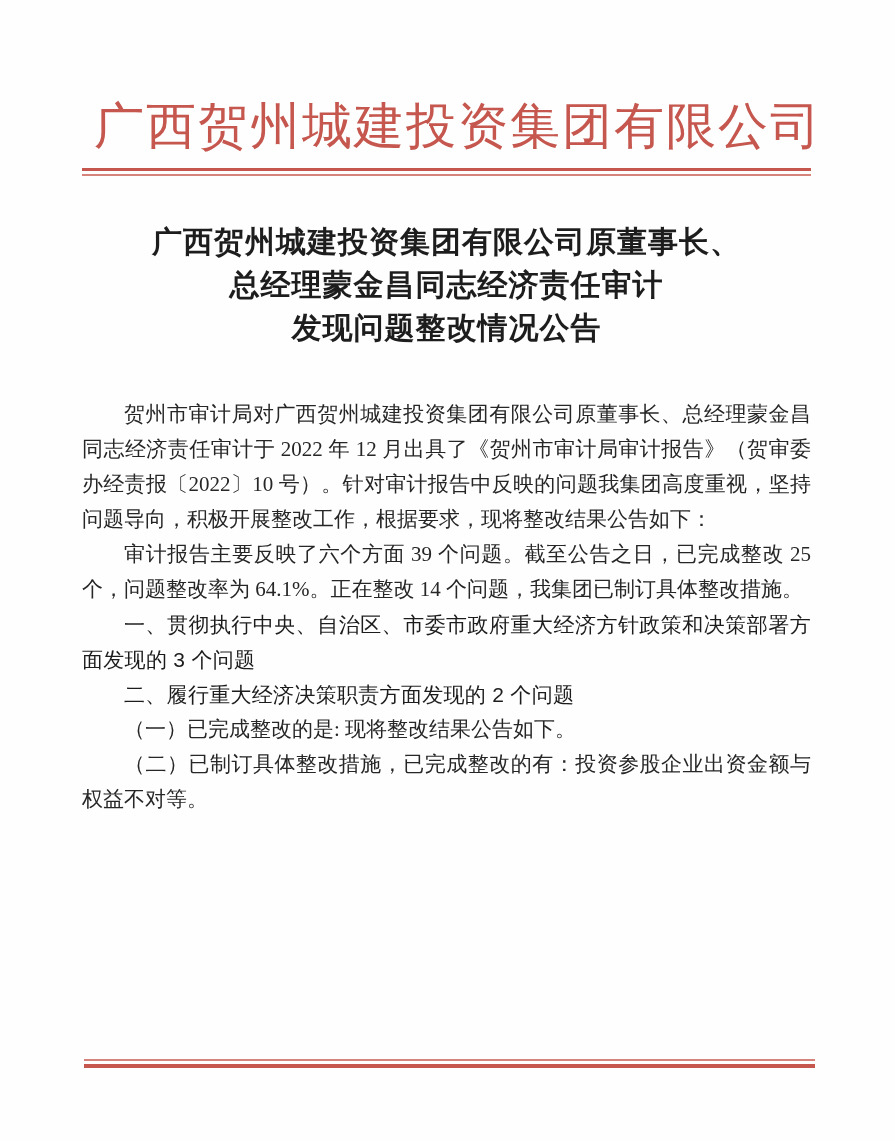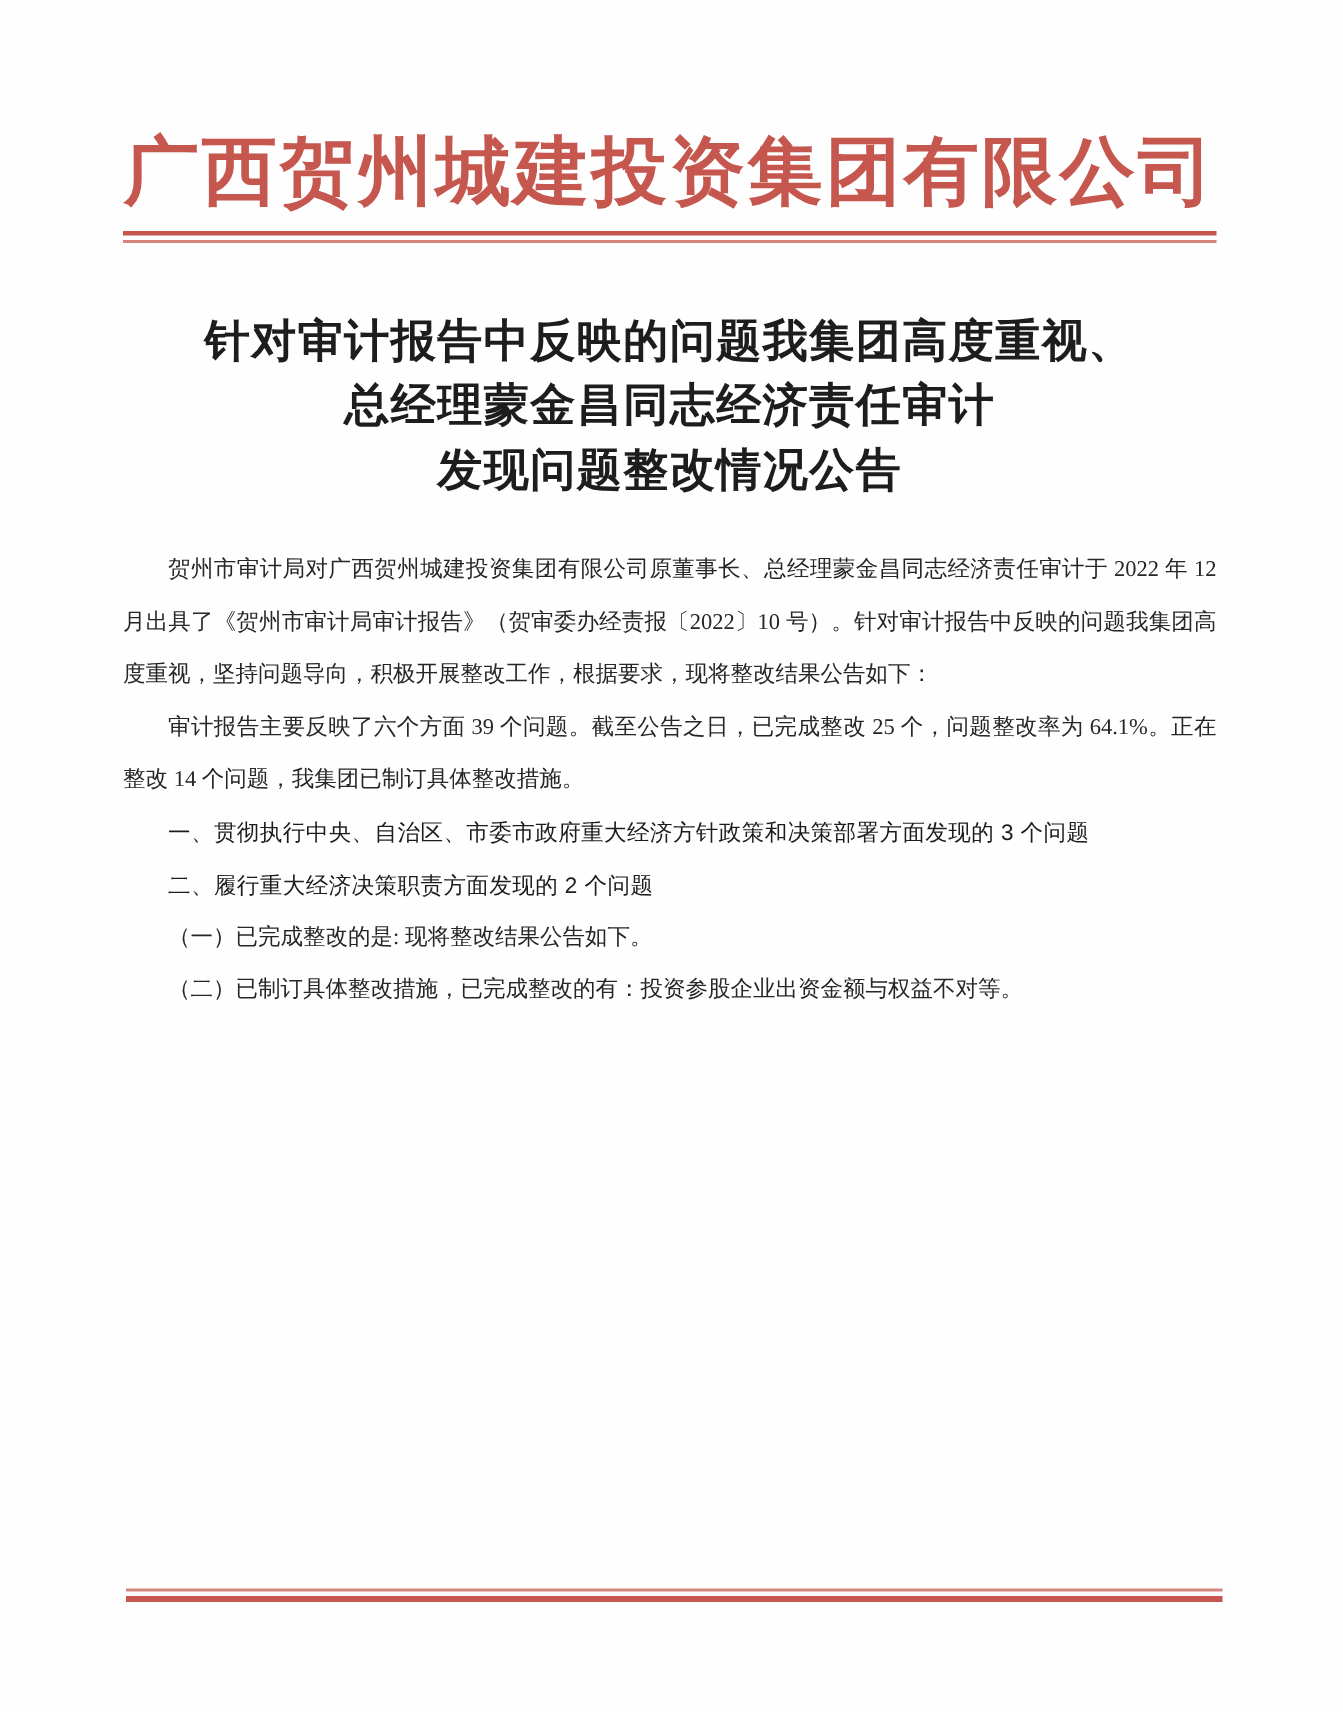--- a/index.html
+++ b/index.html
@@ -18,26 +18,26 @@
     width:895px;height:1141px;
     background:#fefefe;
     overflow:hidden;
     box-sizing:border-box;
   }
   .content{
     padding:0 84px 0 82px;
   }
   
   .letterhead{
-    margin:0;
+    margin:12px;
     padding-top:84px;
     text-align:center;
     color:var(--red);
     font-size:50px;
-    font-weight:bold;
+    font-weight:normal;
     letter-spacing:2px;
     white-space:nowrap;
     line-height:1.2;
   }
   
   .rule-top{margin-top:10px;}
   .rule-top .bar-thick{height:3px;background:var(--red);}
   .rule-top .bar-gap{height:3px;}
   .rule-top .bar-thin{height:2px;background:var(--red-light);}
   .rule-bottom{
@@ -53,22 +53,22 @@
     text-align:center;
     font-size:30px;
     line-height:43px;
     font-weight:bold;
     color:#1d1d1d;
     letter-spacing:1px;
   }
   .doc-title .t-line{display:block;}
   
   .body-text{
-    margin-top:28px;
-    font-size:15px;
+    margin-top:48px;
+    font-size:21px;
     line-height:35px;
     color:var(--ink);
     text-align:justify;
   }
   .body-text p{
     margin:0;
     text-indent:2em;
   }
   .body-text p.sec-heading{
     font-weight:normal;
@@ -87,21 +87,21 @@
     <header>
       <h1 class="letterhead">广西贺州城建投资集团有限公司</h1>
       <div class="rule-top">
         <div class="bar-thick"></div>
         <div class="bar-gap"></div>
         <div class="bar-thin"></div>
       </div>
     </header>
 
     <h2 class="doc-title">
-      <span class="t-line">针对审计报告中反映的问题我集团高度重视、</span>
+      <span class="t-line">广西贺州城建投资集团有限公司原董事长、</span>
       <span class="t-line">总经理蒙金昌同志经济责任审计</span>
       <span class="t-line">发现问题整改情况公告</span>
     </h2>
 
     <main class="body-text">
       <p>贺州市审计局对广西贺州城建投资集团有限公司原董事长、总经理蒙金昌同志经济责任审计于 2022 年 12 月出具了《贺州市审计局审计报告》（贺审委办经责报〔2022〕10 号）。针对审计报告中反映的问题我集团高度重视，坚持问题导向，积极开展整改工作，根据要求，现将整改结果公告如下：</p>
 
       <p>
         <span>审计报告主要反映了六个方面 </span><b>39</b><span> 个问题。截至公告之日，已完成整改 25 个，问题整改率为 64.1%。正在整改 14 个问题，我集团已制订具体整改措施。</span>
       </p>

